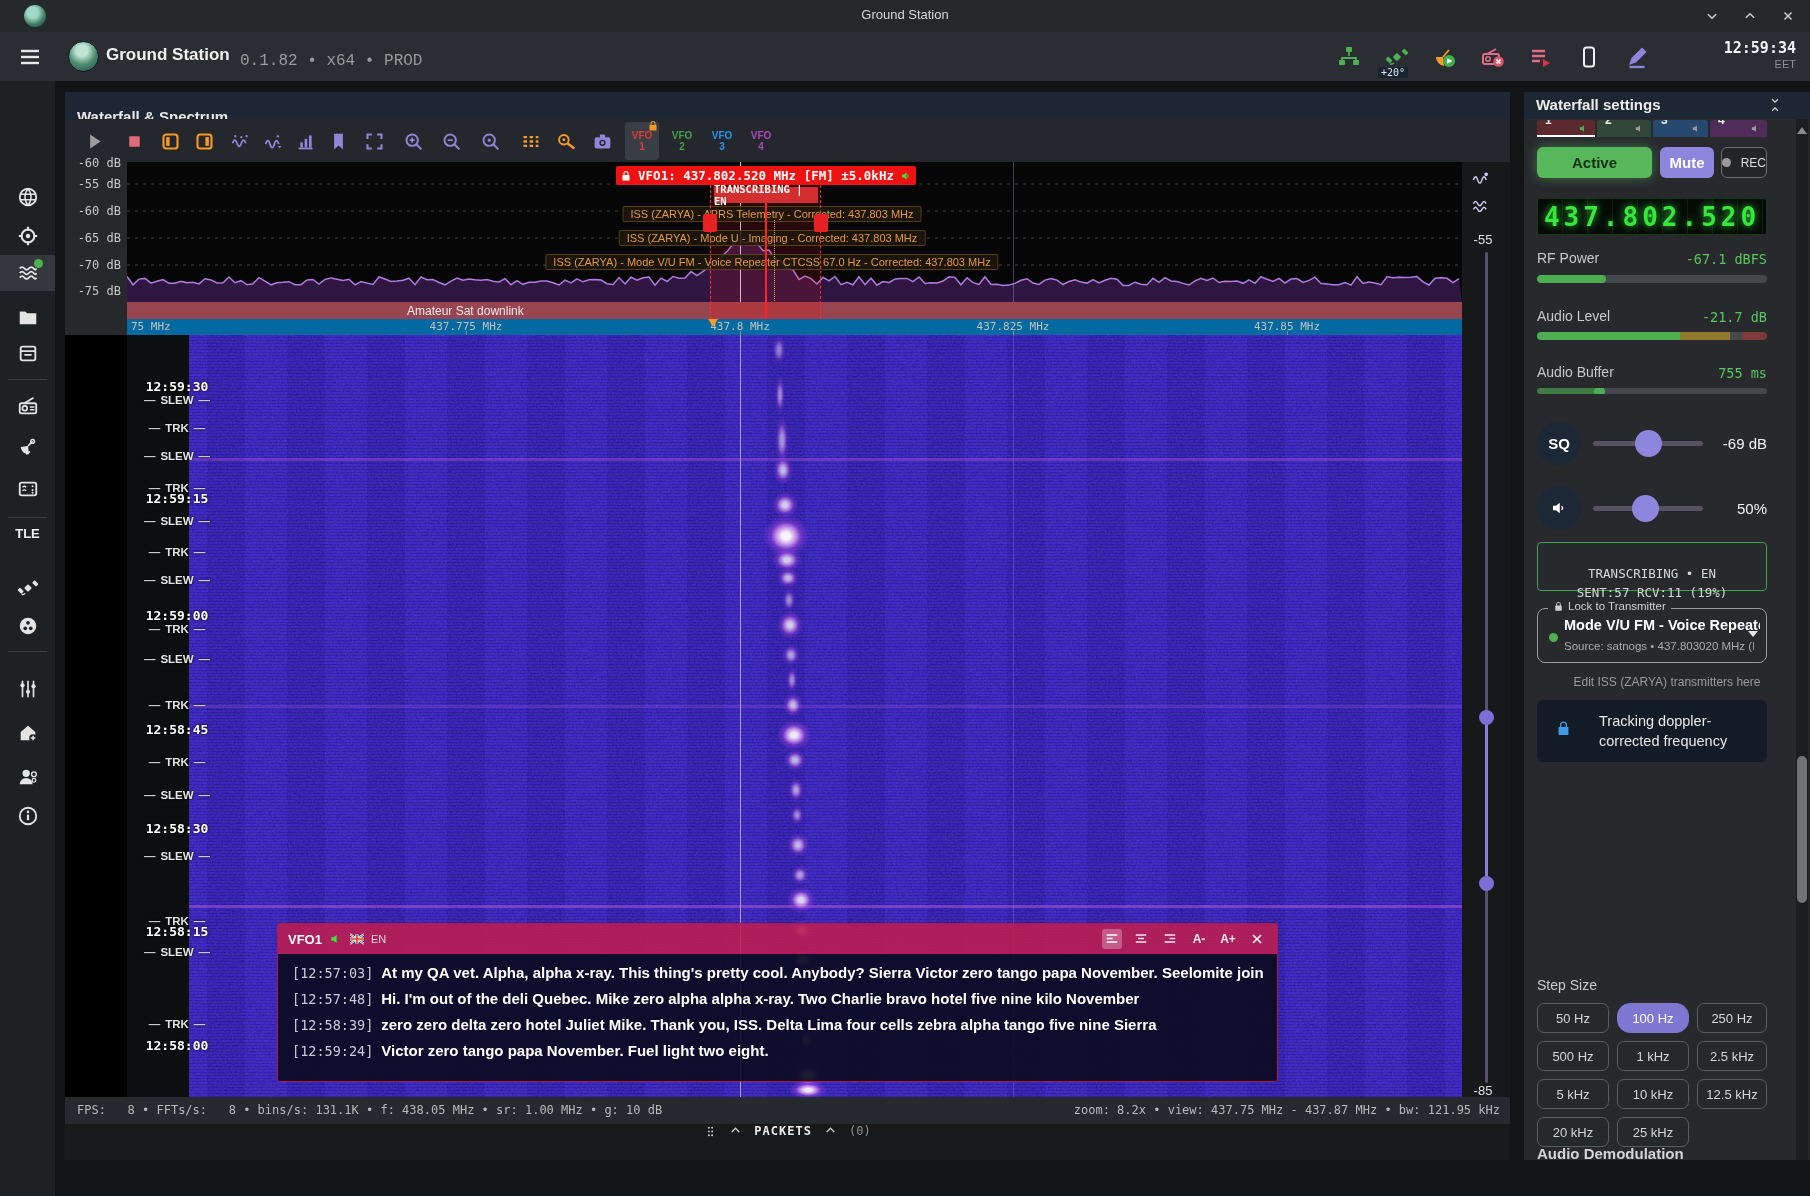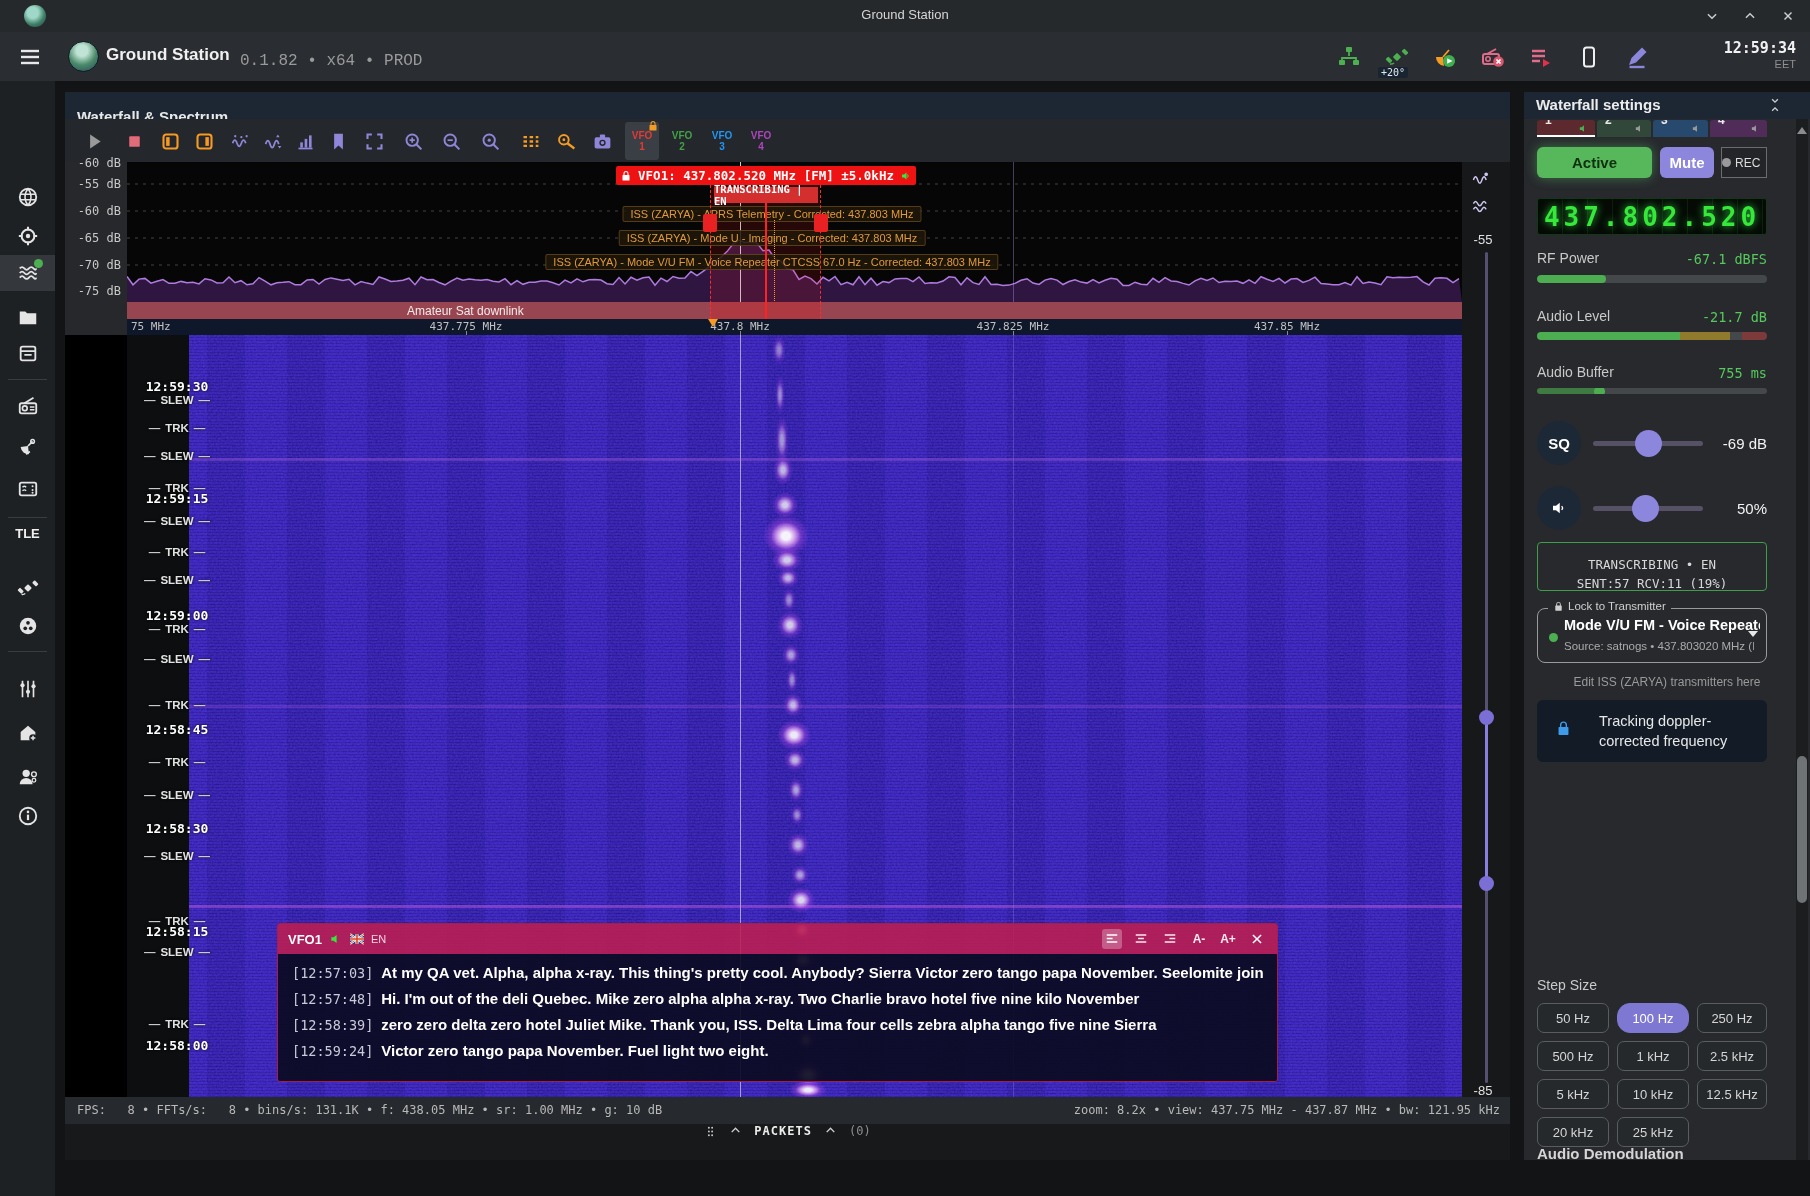--- a/index.html
+++ b/index.html
@@ -57,21 +57,21 @@
 
   
   .scope { position:absolute; left:0; top:70px; width:1445px; height:935px; }
   .spec-gutter { position:absolute; left:0; top:0; width:62px; height:173px; background:#26282b; }
   .db-tick { position:absolute; right:6px; width:56px; text-align:right; color:#c8c8c8; font-size:12px;
              font-family:"DejaVu Sans Mono", monospace; }
   .spec-area { position:absolute; left:62px; top:0; width:1335px; height:140px; background:#060607; overflow:hidden; }
   .vline { position:absolute; top:0; bottom:0; width:1px; }
   .band-row { position:absolute; left:62px; top:140px; width:1335px; height:17px; background:rgba(193,90,104,0.78); overflow:hidden; }
   .band-label { position:absolute; left:280px; top:2px; color:#f4e9ea; font-size:12px; }
-  .freq-row { position:absolute; left:62px; top:157px; width:1335px; height:16px; background:#0f172a; overflow:hidden; }
+  .freq-row { position:absolute; left:62px; top:157px; width:1335px; height:16px; background:#0369a1; overflow:hidden; }
   .freq-tick { position:absolute; top:1px; transform:translateX(-50%); color:#c0c0c0; font-size:11px;
                font-family:"DejaVu Sans Mono", monospace; white-space:nowrap; }
   .freq-tickmark { position:absolute; bottom:0; width:1px; height:4px; background:#8a8a8a; }
 
   
   .vfo-banner { position:absolute; left:489px; top:4px; width:300px; height:19px; background:#ee1212; border-radius:2px;
                 display:flex; align-items:center; justify-content:center; gap:6px; color:#fff;
                 font-family:"DejaVu Sans Mono", monospace; font-size:12.5px; font-weight:bold; z-index:6; }
   .vfo-banner svg { width:12px; height:12px; }
   .transcribing-badge { position:absolute; left:587px; top:25px; width:104px; height:16px; background:#d32f2f;
@@ -151,21 +151,21 @@
   .set-tab .mini-num { position:absolute; left:8px; top:-7px; color:#e8e8e8; font-size:12px; font-weight:bold; }
   .set-tab svg { position:absolute; right:6px; top:3px; width:11px; height:11px; }
   .set-tab.active { border-bottom:2px solid #fff; }
 
   .btn-active { position:absolute; left:13px; top:28px; width:115px; height:31px; background:#57b75b; border-radius:6px;
                 color:#10300f; font-size:15px; font-weight:bold; display:flex; align-items:center; justify-content:center;
                 box-shadow:0 0 12px rgba(110,255,120,0.35); }
   .btn-mute { position:absolute; left:136px; top:28px; width:54px; height:31px; background:#8d86dd; border-radius:6px;
               color:#fff; font-size:15px; font-weight:bold; display:flex; align-items:center; justify-content:center; }
   .btn-rec { position:absolute; left:197px; top:28px; width:46px; height:31px; background:#232528; border:1px solid #6a6d70;
-             border-radius:0; color:#dcdcdc; font-size:12px; display:flex; align-items:center; justify-content:flex-start; gap:4px; }
+             border-radius:6px; color:#dcdcdc; font-size:12px; display:flex; align-items:center; justify-content:space-between; gap:4px; }
   .rec-dot { width:9px; height:9px; border-radius:50%; background:#9a9a9a; }
 
   .freq-led { position:absolute; left:13px; top:79px; width:230px; height:37px; background:#050a05; border:1px solid #15361a;
               border-radius:3px; display:flex; align-items:center; justify-content:center;
               font-family:"DejaVu Sans Mono", monospace; font-size:26px; font-weight:bold; color:#35e83a;
               letter-spacing:4px; text-shadow:0 0 9px rgba(60,255,80,0.8);
               background-image:repeating-linear-gradient(90deg, transparent 0 24px, rgba(50,140,60,0.16) 24px 25px); }
 
   .meter-label { position:absolute; left:13px; color:#c9c9c9; font-size:14px; }
   .meter-value { position:absolute; right:43px; color:#56c85c; font-size:13.5px; font-family:"DejaVu Sans Mono", monospace; }
@@ -176,21 +176,21 @@
   .knob-row { position:absolute; left:13px; width:230px; height:44px; display:flex; align-items:center; }
   .knob-badge { width:44px; height:44px; border-radius:50%; background:#1d2836; color:#fff; display:flex; align-items:center;
                 justify-content:center; font-weight:bold; font-size:15px; flex:0 0 44px; }
   .knob-badge svg { width:18px; height:18px; }
   .hslider { position:relative; flex:1; height:5px; background:#565165; border-radius:3px; margin:0 12px; }
   .hthumb { position:absolute; top:-11px; width:27px; height:27px; border-radius:50%; background:#8d86dd; }
   .knob-val { width:52px; text-align:right; color:#f2f2f2; font-size:15px; white-space:nowrap; }
 
   .transcribe-box { position:absolute; left:13px; top:423px; width:230px; height:49px; border:1.5px solid #3f9e4b;
                     border-radius:4px; text-align:center; font-family:"DejaVu Sans Mono", monospace; color:#d8d8d8; font-size:12.5px; }
-  .transcribe-box div:first-child { margin-top:14px;text-align:center; }
+  .transcribe-box div:first-child { margin-top:23px;text-align:center; }
   .transcribe-box div:last-child { margin-top:4px; }
 
   .lock-field { position:absolute; left:13px; top:489px; width:230px; height:55px; border:1px solid #9a9a9a; border-radius:8px; }
   .lock-legend { position:absolute; left:10px; top:-9px; background:#27292d; padding:0 5px; color:#cfcfcf; font-size:11.5px;
                  display:flex; align-items:center; gap:4px; }
   .lock-legend svg { width:11px; height:11px; }
   .lock-dot { position:absolute; left:11px; top:24px; width:9px; height:9px; border-radius:50%; background:#4caf50; }
   .lock-title { position:absolute; left:26px; top:8px; width:196px; color:#fff; font-size:14.5px; font-weight:bold; white-space:nowrap; overflow:hidden; }
   .lock-src { position:absolute; left:26px; top:31px; width:190px; color:#ababab; font-size:11.5px; white-space:nowrap; overflow:hidden; }
   .lock-caret { position:absolute; right:8px; top:22px; width:0; height:0; border-left:5px solid transparent;

